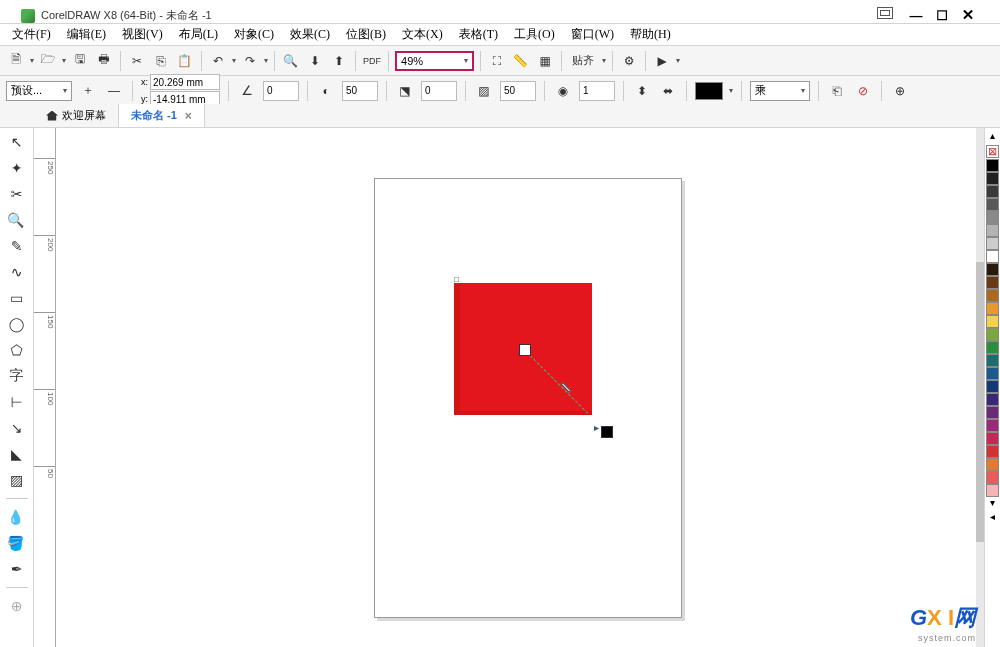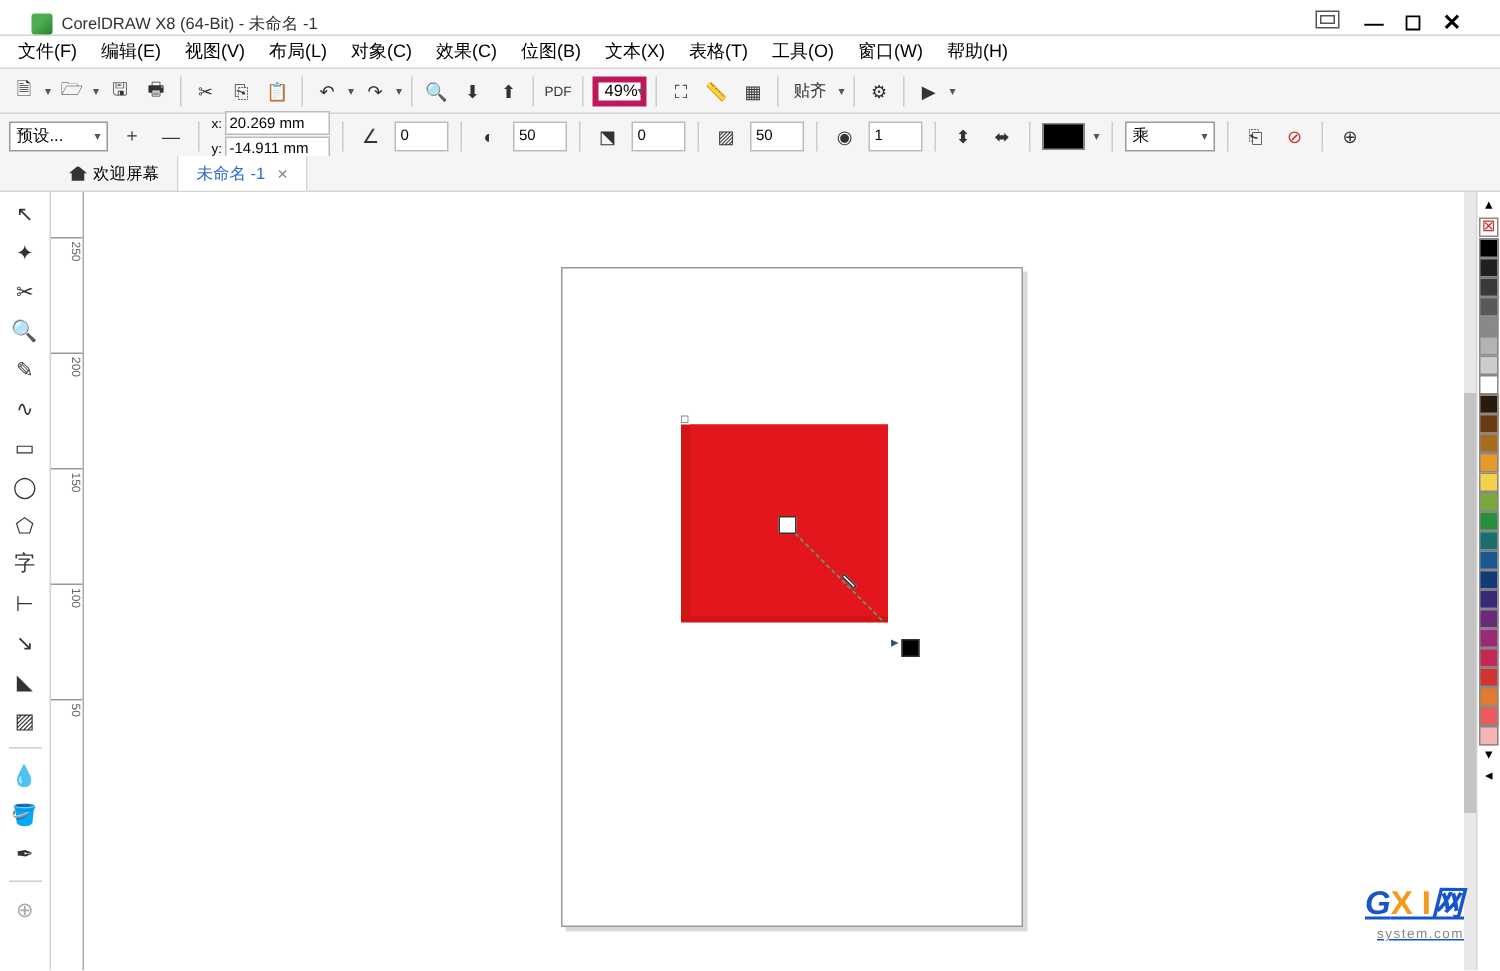--- a/index.html
+++ b/index.html
@@ -5,36 +5,36 @@
 * { margin: 0; padding: 0; box-sizing: border-box; font-family: "Microsoft YaHei", Arial, sans-serif; user-select: none; }
 body { width: 1000px; height: 647px; background: #fff; overflow: hidden; position: relative; }
 .titlebar { height: 24px; background: #fff; border-bottom: 1px solid #d4d4d4; display: flex; align-items: flex-end; padding: 0 21px; font-size: 11px; }
 .titlebar .logo { width: 14px; height: 14px; background: linear-gradient(135deg,#4caf50 40%,#2e7d32); margin-right: 6px; border-radius: 2px; }
 .titlebar .title { flex: 1; color: #333; }
 .win-controls { display: flex; gap: 4px; }
 .win-controls span { width: 22px; height: 16px; display: flex; align-items: center; justify-content: center; font-weight: bold; font-size: 13px; }
 .win-controls .group-icon { width: 16px; height: 12px; border: 1px solid #555; position: relative; margin-right: 8px; }
 .win-controls .group-icon::before { content:''; position:absolute; top:2px; left:2px; right:2px; bottom:2px; border:1px solid #555; }
 .menubar { height: 22px; display: flex; align-items: center; padding: 0 4px; font-size: 12px; border-bottom: 1px solid #d4d4d4; }
-.menubar span { padding: 0 8px; cursor: default; }
+.menubar span { padding: 0 8px; cursor: default; font-family: Liberation Serif, serif; }
 .toolbar1 { height: 30px; background: #f5f5f5; border-bottom: 1px solid #d4d4d4; display: flex; align-items: center; padding: 0 6px; gap: 4px; }
 .tb-btn { width: 20px; height: 20px; display: flex; align-items: center; justify-content: center; font-size: 12px; color: #333; }
 .tb-sep { width: 1px; height: 20px; background: #ccc; margin: 0 2px; }
 .dd-arrow { font-size: 8px; color: #555; }
-.zoom-box { width: 36px; height: 20px; border: 4px solid #be185d; background: #fff; font-size: 11px; padding: 0 4px; display: flex; align-items: center; }
+.zoom-box { width: 79px; height: 20px; border: 2px solid #be185d; background: #fff; font-size: 11px; padding: 0 4px; display: flex; align-items: center; }
 .tb-text { font-size: 11px; color: #333; padding: 0 4px; }
 .toolbar2 { height: 30px; background: #f5f5f5; border-bottom: 1px solid #d4d4d4; display: flex; align-items: center; padding: 0 6px; gap: 6px; }
 .preset-box { width: 66px; height: 20px; border: 1px solid #999; background: #fff; font-size: 11px; padding: 0 4px; display: flex; align-items: center; }
 .coord-box { width: 70px; height: 16px; border: 1px solid #bbb; background: #fff; font-size: 10px; padding: 0 2px; display: flex; align-items: center; }
 .spin-box { width: 36px; height: 20px; border: 1px solid #bbb; background: #fff; font-size: 10px; padding: 0 3px; display: flex; align-items: center; }
 .color-swatch { width: 28px; height: 18px; background: #000; border: 1px solid #888; }
 .mode-select { width: 60px; height: 20px; border: 1px solid #999; background: #fff; font-size: 11px; padding: 0 4px; display: flex; align-items: center; }
 .doc-tabs { height: 24px; background: #f5f5f5; border-bottom: 1px solid #d4d4d4; display: flex; align-items: center; padding-left: 34px; font-size: 11px; }
 .doc-tab { padding: 4px 12px; border-right: 1px solid #d4d4d4; display: flex; align-items: center; gap: 4px; }
-.doc-tab.active { background: #fff; }
+.doc-tab.active { background: #fff; font-weight: bold; }
 .doc-tab .home-icon { width: 12px; height: 10px; clip-path: polygon(50% 0,100% 50%,85% 50%,85% 100%,15% 100%,15% 50%,0 50%); background: #333; }
 .doc-tab .close { color: #888; margin-left: 4px; font-size: 12px; }
 .workspace { position: absolute; top: 128px; left: 0; right: 0; bottom: 0; display: flex; }
 .toolbox { width: 34px; background: #fff; border-right: 1px solid #d4d4d4; display: flex; flex-direction: column; align-items: center; padding-top: 4px; gap: 6px; }
 .tool-btn { width: 20px; height: 20px; display: flex; align-items: center; justify-content: center; font-size: 14px; color: #333; position: relative; }
 .tool-btn.sep { height: 1px; width: 22px; background: #ccc; margin: 2px 0; }
 .ruler-h { position: absolute; top: 108px; left: 34px; right: 22px; height: 20px; background: #fff; border-bottom: 1px solid #aaa; font-size: 8px; color: #666; overflow: hidden; }
 .ruler-h .tick { position: absolute; top: 0; height: 100%; border-left: 1px solid #999; padding-left: 2px; line-height: 10px; }
 .ruler-v { width: 22px; background: #fff; border-right: 1px solid #aaa; position: relative; }
 .ruler-v .tick { position: absolute; left: 0; width: 100%; border-top: 1px solid #999; font-size: 8px; color: #666; writing-mode: vertical-rl; padding-top: 2px; }
@@ -50,21 +50,21 @@
 .slider-bar { position: absolute; left: 504px; top: 258px; width: 12px; height: 3px; background: #fff; border: 1px solid #333; transform: rotate(45deg); }
 .shadow-line { position: absolute; left: 474px; top: 227px; width: 82px; height: 0; border-top: 1px dashed #5a7; transform: rotate(45deg); transform-origin: left; }
 .node-indicator { position: absolute; left: 398px; top: 147px; font-size: 8px; color: #222; }
 .arrow-end { position: absolute; left: 538px; top: 294px; font-size: 10px; color: #356; }
 .color-palette { width: 16px; background: #fff; border-left: 1px solid #d4d4d4; display: flex; flex-direction: column; align-items: center; padding-top: 2px; }
 .pal-btn { width: 14px; height: 14px; font-size: 10px; text-align: center; }
 .pal-x { width: 13px; height: 13px; border: 1px solid #888; font-size: 11px; line-height: 11px; text-align: center; color: #c33; margin: 1px 0; }
 .swatch { width: 13px; height: 13px; border: 1px solid #888; margin-bottom: 0; }
 .right-track { width: 8px; background: #e8e8e8; position: relative; }
 .right-scroll { position: absolute; top: 134px; width: 8px; height: 280px; background: #c4c4c4; }
-.watermark { position: absolute; right: 24px; bottom: 20px; font-family: Georgia, serif; font-size: 22px; font-style: italic; color: #1756c9; font-weight: bold; text-decoration: underline; }
+.watermark { position: absolute; right: 24px; bottom: 4px; font-family: Georgia, serif; font-size: 22px; font-style: italic; color: #1756c9; font-weight: bold; }
 .watermark .accent { color: #f79a1c; font-style: normal; }
 .watermark .sub { font-size: 9px; color: #888; display: block; text-align: right; font-style: normal; font-weight: normal; letter-spacing: 1px; }
 .ruler-unit { position: absolute; right: 24px; top: 108px; font-size: 9px; color: #666; }
 </style>
 </head>
 <body>
 
 <div class="titlebar">
   <div class="logo"></div>
   <div class="title">CorelDRAW X8 (64-Bit) - 未命名 -1</div>

